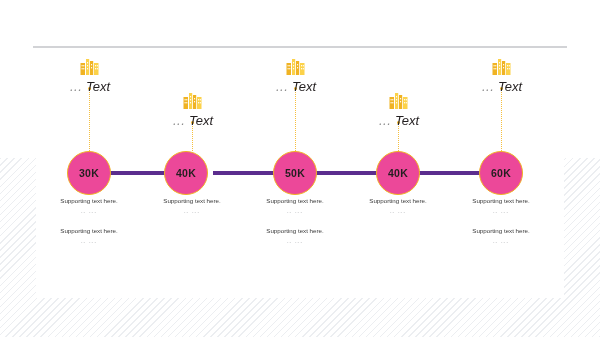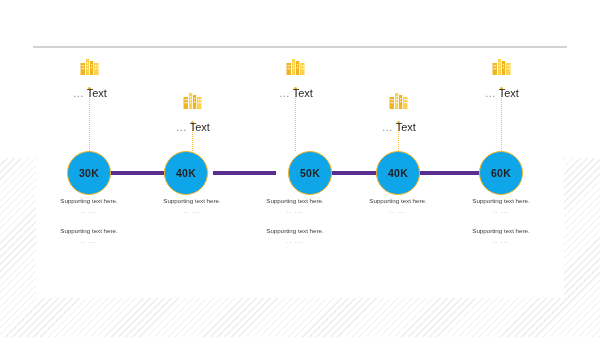--- a/index.html
+++ b/index.html
@@ -94,21 +94,21 @@
     position: absolute;
     z-index: 6;
   }
 
   .node-circle {
     position: absolute;
     width: 44px;
     height: 44px;
     border: 1.4px solid #f0b323;
     border-radius: 50%;
-    background: #0ea5e9;
+    background: #ec4899;
     box-sizing: border-box;
     display: flex;
     align-items: center;
     justify-content: center;
     z-index: 7;
   }
   .node-value {
     font-size: 10.5px;
     font-weight: bold;
     color: #231f20;
@@ -136,24 +136,25 @@
     position: absolute;
     z-index: 7;
     text-align: center;
   }
   .bldg-icon {
     display: block;
     margin: 0 auto;
   }
   .icon-text {
     display: block;
-    margin-top: 11px;
-    font-size: 11px;
+    margin-top: 3px;
+    font-size: 13px;
     color: #231f20;
     white-space: nowrap;
+    font-style: italic;
   }
   .icon-text .lead {
     color: #8d8d8d;
     letter-spacing: 0.5px;
   }
 
   
   .support {
     position: absolute;
     z-index: 7;
@@ -280,21 +281,21 @@
           <rect x="12.1" y="9" width="1" height="1.4" fill="#ffffff"></rect>
           <rect x="16.1" y="7" width="1" height="1.4" fill="#ffffff"></rect>
           <rect x="17.8" y="7" width="1" height="1.4" fill="#ffffff"></rect>
           <rect x="16.1" y="10" width="1" height="1.4" fill="#ffffff"></rect>
           <rect x="17.8" y="10" width="1" height="1.4" fill="#ffffff"></rect>
         </svg>
         <span class="icon-text"><span class="lead">...</span> <span>Text</span></span>
       </div>
       <div class="stem" style="left:295px; top:89px; height:62px;"></div>
       <div class="stem-dot" style="left:293.5px; top:87px;"></div>
-      <div class="node-circle" style="left:288px; top:151px;">
+      <div class="node-circle" style="left:273px; top:151px;">
         <span class="node-value">50K</span>
       </div>
       <div class="support" style="left:235px; top:198px; width:120px;">
         <div class="support-line">Supporting text here.</div>
         <div class="support-dots">-- ---</div>
       </div>
       <div class="support" style="left:235px; top:228px; width:120px;">
         <div class="support-line">Supporting text here.</div>
         <div class="support-dots">-- ---</div>
       </div>

